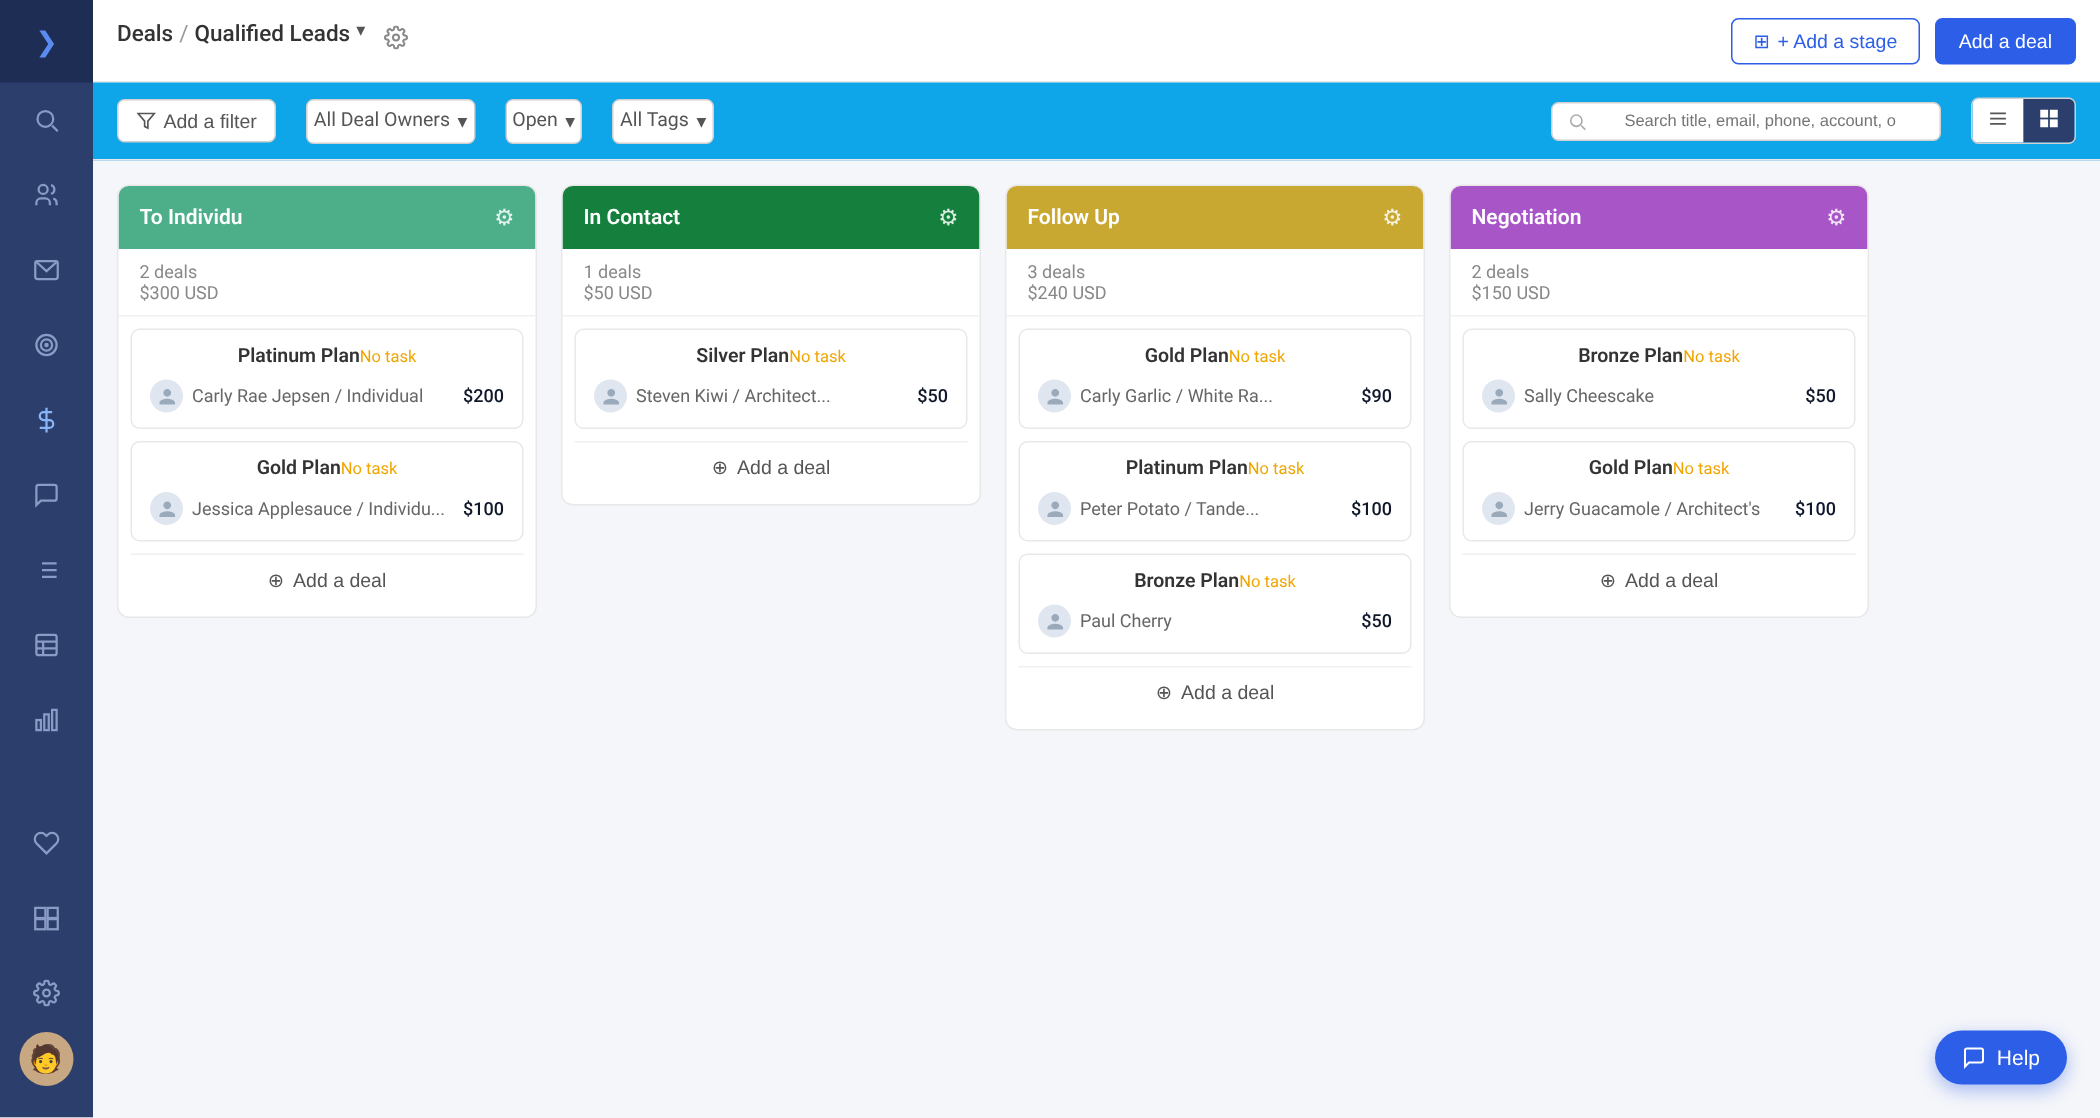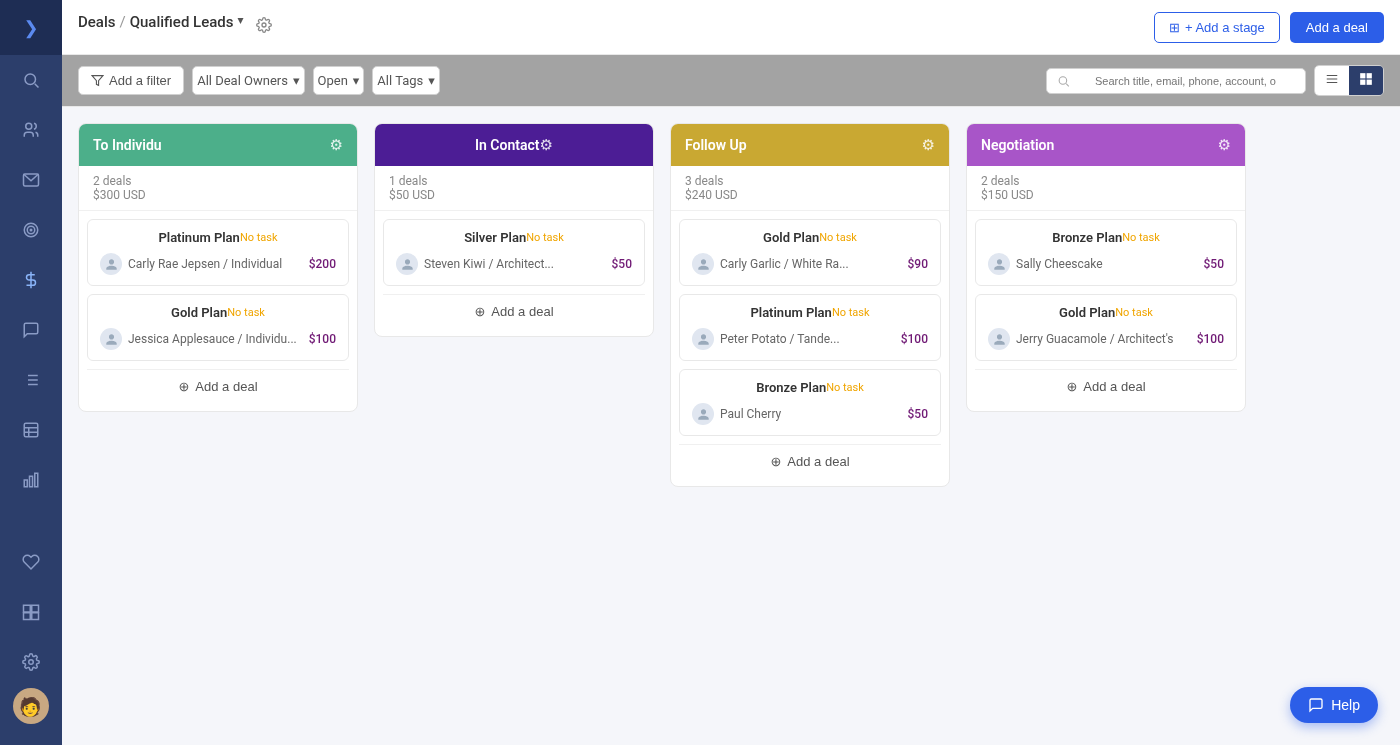--- a/index.html
+++ b/index.html
@@ -115,27 +115,27 @@
       border: none;
       padding: 8px 16px;
       border-radius: 5px;
       font-size: 13px;
       cursor: pointer;
       font-weight: 500;
     }
 
     
     .toolbar {
-      background: #a3a3a3;
+      background: #0ea5e9;
       border-bottom: 1px solid #e8e8e8;
       height: 52px;
       display: flex;
       align-items: center;
       padding: 0 16px;
-      gap: 8px;
+      gap: 20px;
       flex-shrink: 0;
     }
     .filter-btn {
       border: 1.5px solid #d0d0d0;
       background: #fff;
       color: #555;
       padding: 6px 12px;
       border-radius: 5px;
       font-size: 13px;
       cursor: pointer;
@@ -257,40 +257,40 @@
       width: 22px;
       height: 22px;
       border-radius: 50%;
       background: #e0e6f0;
       display: flex;
       align-items: center;
       justify-content: center;
       flex-shrink: 0;
     }
     .person-icon svg { width: 13px; height: 13px; fill: #9aaabb; }
-    .deal-amount { font-size: 12px; color: #701a75; font-weight: 500; margin-left: auto; }
+    .deal-amount { font-size: 12px; color: #0f172a; font-weight: 500; margin-left: auto; }
 
     .add-deal-btn {
       display: flex;
       align-items: center;
       justify-content: center;
       gap: 6px;
       width: 100%;
       padding: 9px;
       background: none;
       border: none;
       cursor: pointer;
       color: #555;
       font-size: 13px;
       border-top: 1px solid #f0f0f0;
     }
 
     
     .col-green .column-header { background: #4caf8a; }
-    .col-blue .column-header { background: #4c1d95; justify-content: center; }
+    .col-blue .column-header { background: #15803d; }
     .col-yellow .column-header { background: #c9a832; }
     .col-purple .column-header { background: #a855c8; }
 
     
     .help-btn {
       position: fixed;
       bottom: 22px;
       right: 22px;
       background: #2c5ee8;
       color: #fff;

